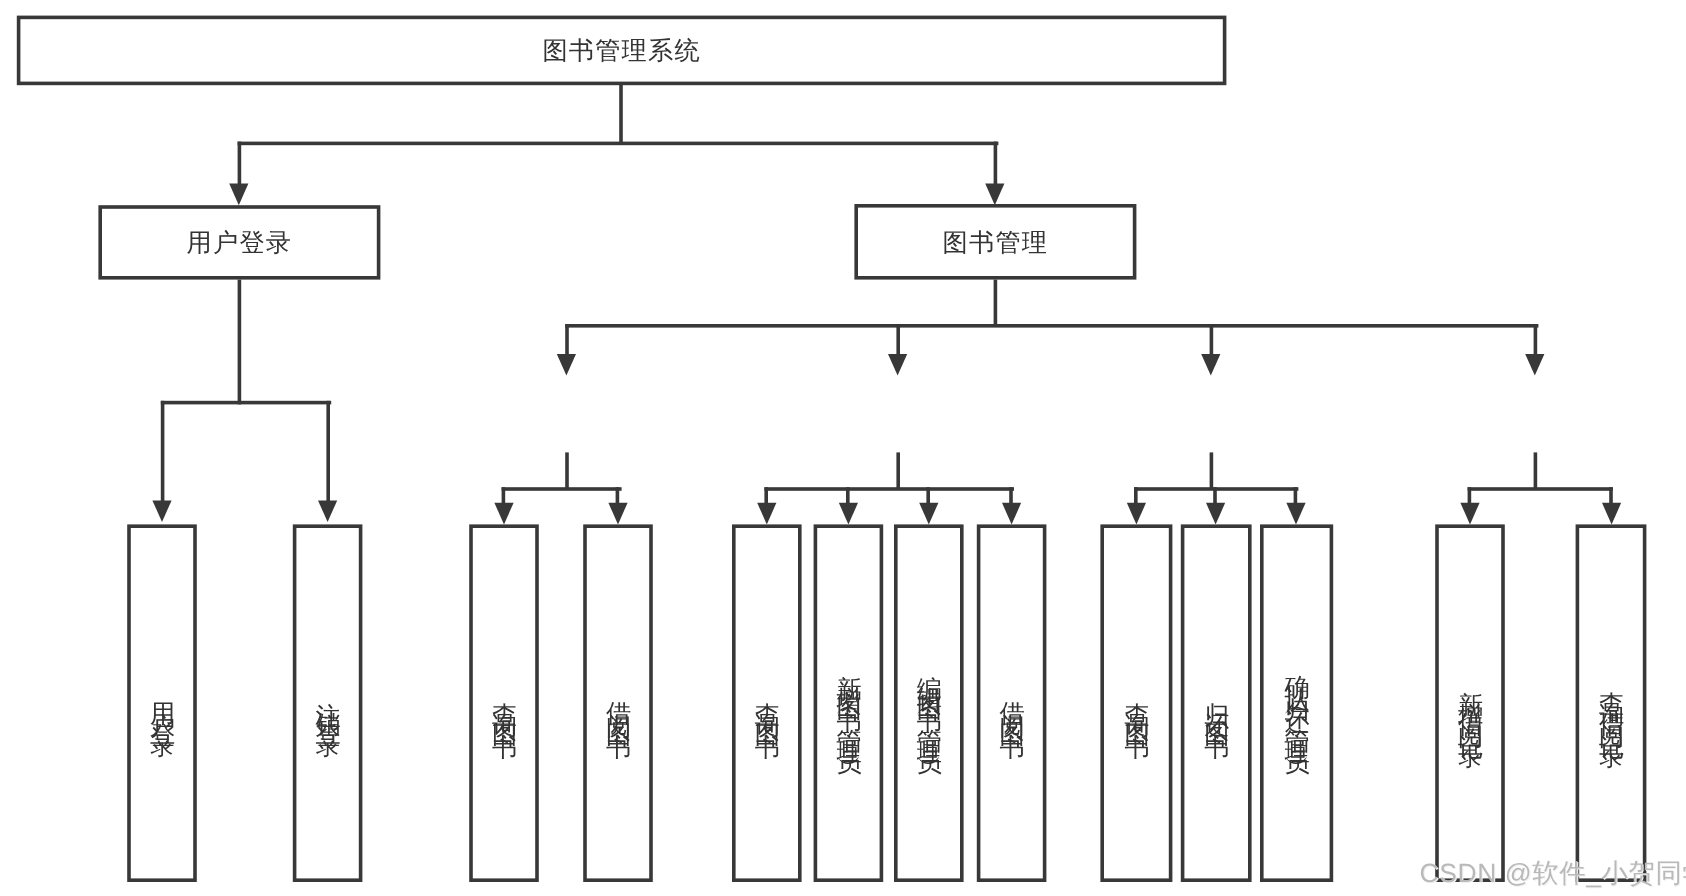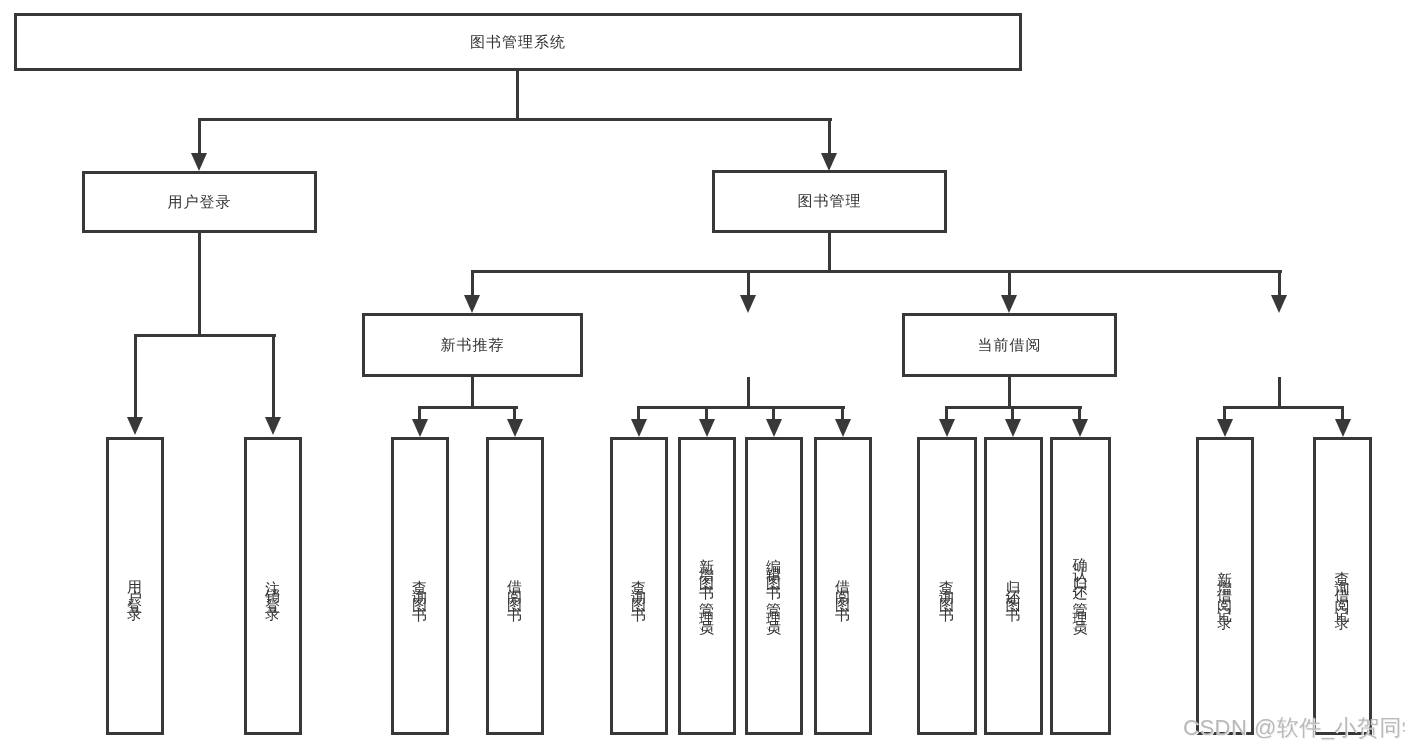--- a/index.html
+++ b/index.html
@@ -3,21 +3,21 @@
 <meta charset="utf-8">
 <style>
   html,body{margin:0;padding:0;background:#ffffff;}
   .canvas{
     position:relative;width:1405px;height:747px;background:#ffffff;overflow:hidden;
     font-family:"Liberation Sans","DejaVu Sans",sans-serif;color:#333333;
   }
   .box{
     position:absolute;box-sizing:border-box;border:3px solid #383838;background:#ffffff;
     display:flex;align-items:center;justify-content:center;
-    font-size:15px;color:#333333;letter-spacing:1px;
+    font-size:21px;color:#333333;letter-spacing:1px;
   }
   .vbox span{
     writing-mode:vertical-rl;text-orientation:mixed;letter-spacing:9px;line-height:1;
   }
   .ln{position:absolute;background:#383838;}
   .arr{
     position:absolute;width:0;height:0;
     border-left:8px solid transparent;border-right:8px solid transparent;
     border-top:18px solid #383838;
   }
@@ -61,26 +61,20 @@
   <div class="ln" style="left:471px;top:270px;width:811px;height:3px;"></div>
   <div class="ln" style="left:471px;top:270px;width:3px;height:27px;"></div>
   <div class="arr" style="left:464px;top:295px;"></div>
   <div class="ln" style="left:747px;top:270px;width:3px;height:27px;"></div>
   <div class="arr" style="left:740px;top:295px;"></div>
   <div class="ln" style="left:1008px;top:270px;width:3px;height:27px;"></div>
   <div class="arr" style="left:1001px;top:295px;"></div>
   <div class="ln" style="left:1278px;top:270px;width:3px;height:27px;"></div>
   <div class="arr" style="left:1271px;top:295px;"></div>
 
-  <div class="box" style="left:362px;top:313px;width:221px;height:64px;">
-    <span>新书推荐</span>
-  </div>
-  <div class="box" style="left:902px;top:313px;width:215px;height:64px;">
-    <span>当前借阅</span>
-  </div>
 
   <div class="ln" style="left:471px;top:377px;width:3px;height:31px;"></div>
   <div class="ln" style="left:418px;top:406px;width:100px;height:3px;"></div>
   <div class="ln" style="left:418px;top:406px;width:3px;height:15px;"></div>
   <div class="arr" style="left:412px;top:419px;"></div>
   <div class="ln" style="left:513px;top:406px;width:3px;height:15px;"></div>
   <div class="arr" style="left:507px;top:419px;"></div>
 
   <div class="ln" style="left:747px;top:377px;width:3px;height:31px;"></div>
   <div class="ln" style="left:637px;top:406px;width:208px;height:3px;"></div>

